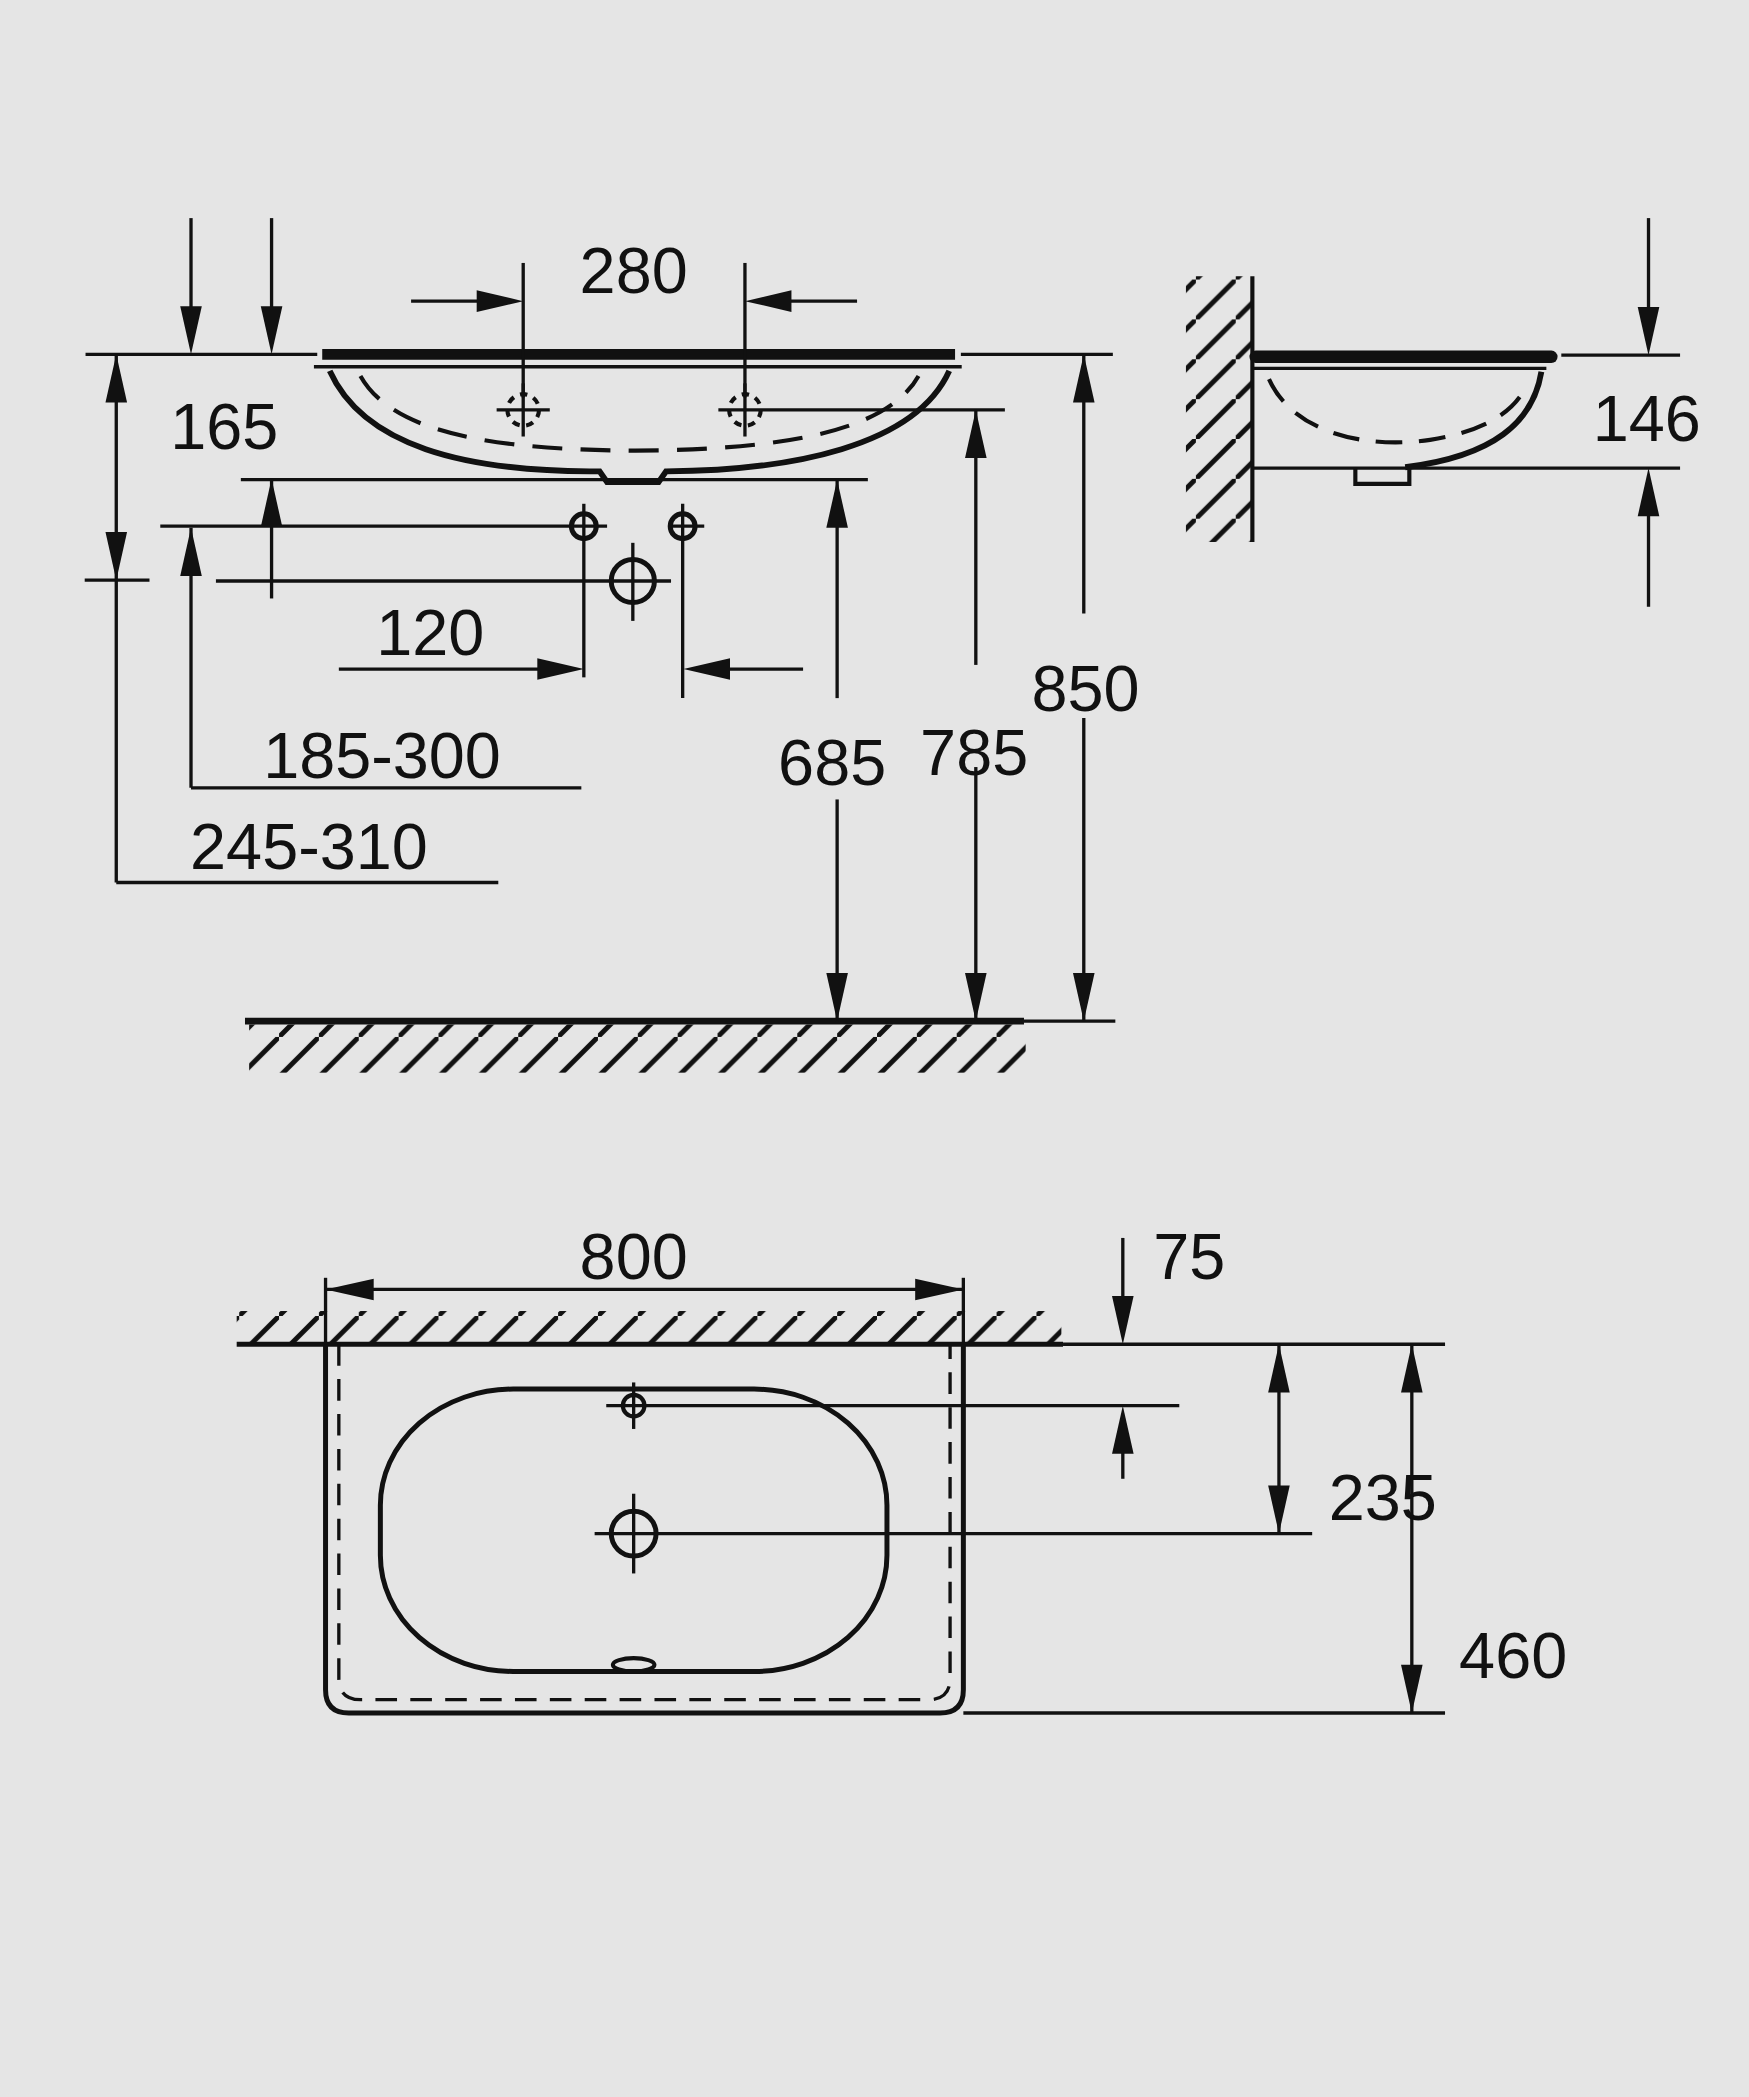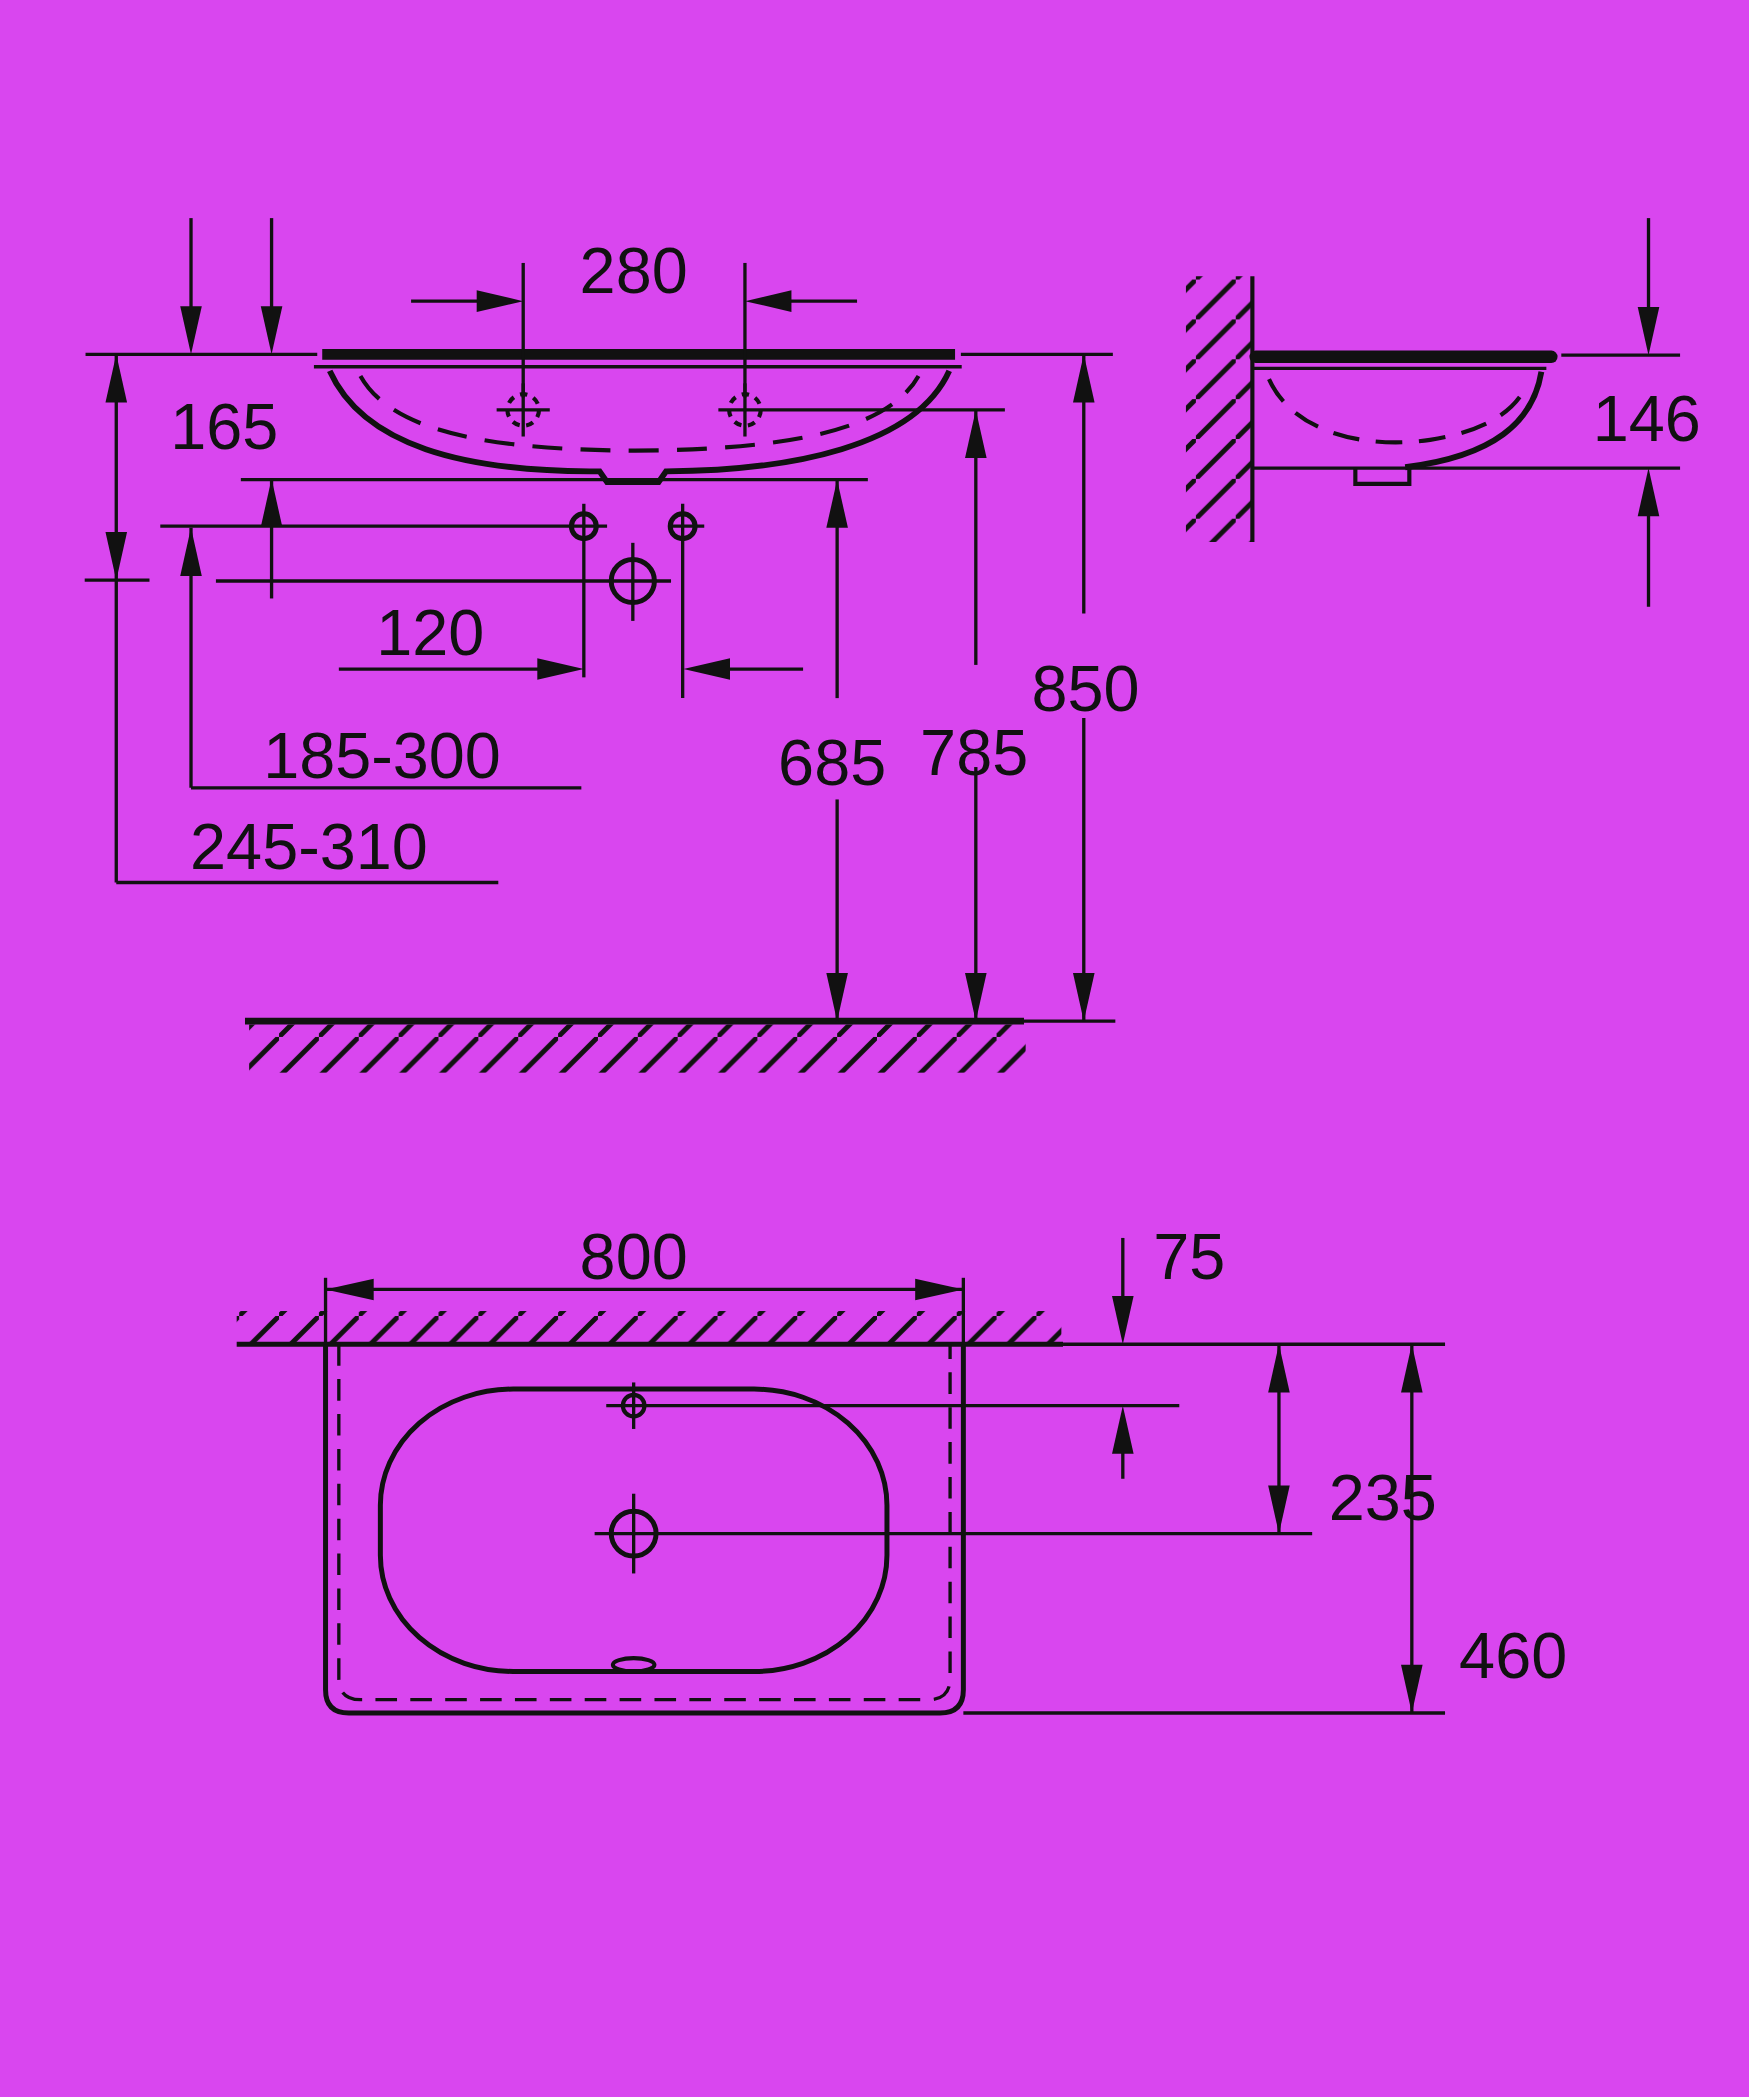--- a/index.html
+++ b/index.html
@@ -1,16 +1,16 @@
 <!DOCTYPE html>
 <html style="font-size:13.3px"><head>
 <meta charset="utf-8">
 <style>
   html,body{margin:0;padding:0;background:#ffffff;}
-  .sheet{position:relative;width:1749px;height:2098px;background:#d946ef;overflow:hidden;}
+  .sheet{position:relative;width:1749px;height:2098px;background:#e5e5e5;overflow:hidden;}
   svg{position:absolute;left:0;top:0;}
   .dim-text{font-family:"Liberation Sans","DejaVu Sans",sans-serif;font-size:78px;fill:#111;}
   .obj{stroke:#111;fill:none;}
 </style>
 </head>
 <body>
 
 <div class="sheet">
 <svg width="1749" height="2098" viewBox="0 0 2106 2525">
   <defs>

